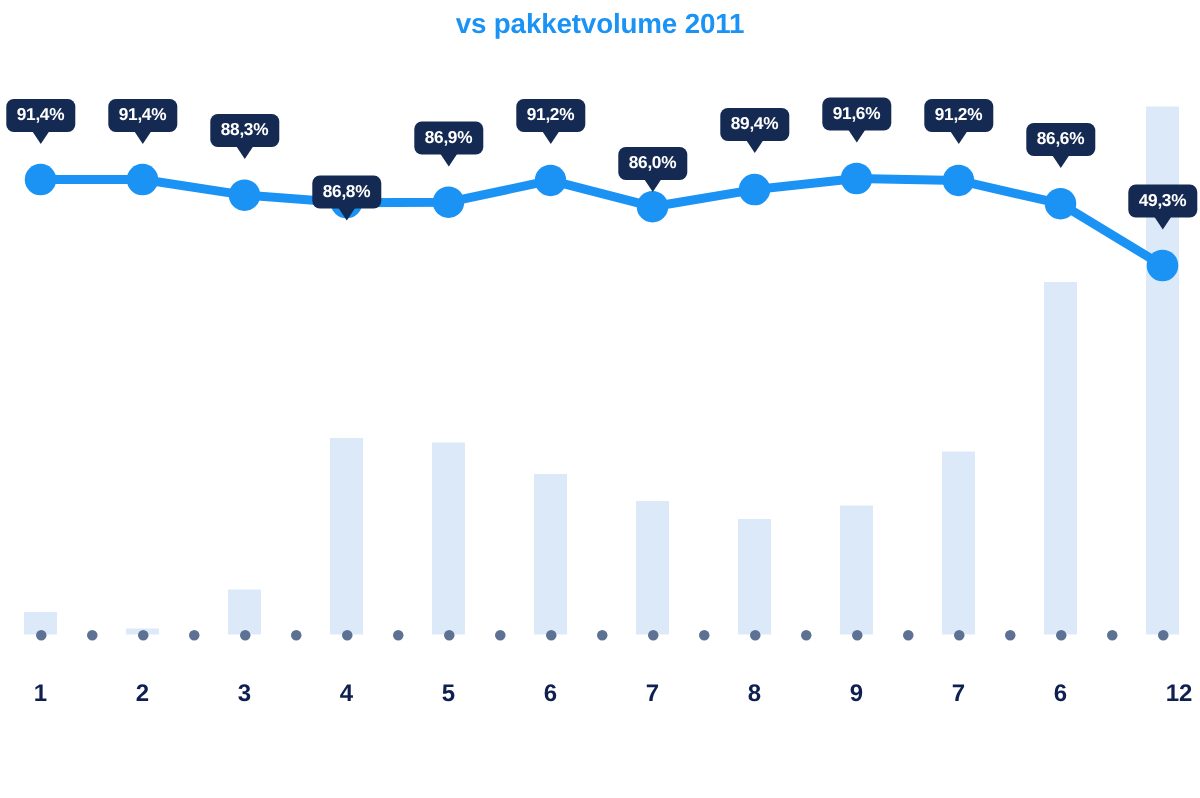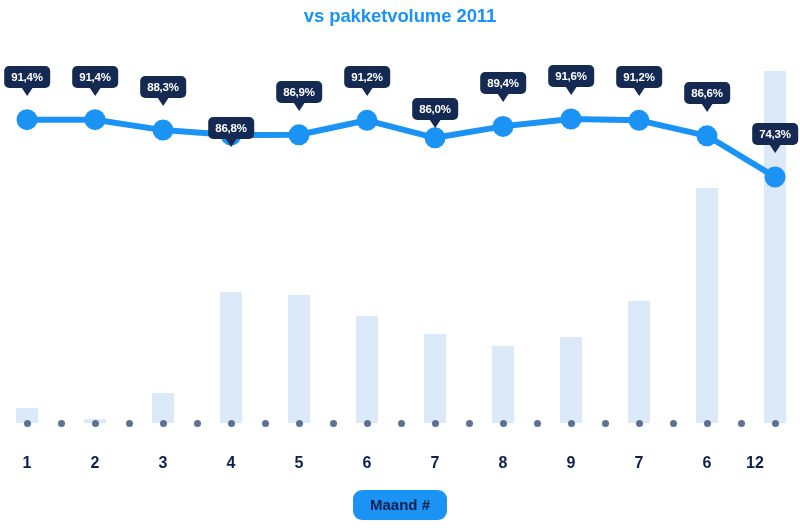--- a/index.html
+++ b/index.html
@@ -172,36 +172,33 @@
         <div class="tip" style="left: 95px; top: 65.6705px;">91,4%</div>
         <div class="tip" style="left: 163px; top: 76.0636px;">88,3%</div>
         <div class="tip" style="left: 231px; top: 97px; margin-top: 20px;">86,8%</div>
         <div class="tip" style="left: 299px; top: 80.7572px;">86,9%</div>
         <div class="tip" style="left: 367px; top: 66.341px;">91,2%</div>
         <div class="tip" style="left: 435px; top: 83.7746px; margin-top: 14px;">86,0%</div>
         <div class="tip" style="left: 503px; top: 72.3757px;">89,4%</div>
         <div class="tip" style="left: 571px; top: 65px;">91,6%</div>
         <div class="tip" style="left: 639px; top: 66.341px;">91,2%</div>
         <div class="tip" style="left: 707px; top: 81.763px;">86,6%</div>
-        <div class="tip" style="left: 775px; top: 123px;">74,3%</div>
+        <div class="tip" style="left: 775px; top: 123px;">49,3%</div>
       </div>
   </div>
 
   <div class="xaxis" id="xaxis">
       <div class="xtick" style="left: 27px;">1</div>
       <div class="xtick" style="left: 95px;">2</div>
       <div class="xtick" style="left: 163px;">3</div>
       <div class="xtick" style="left: 231px;">4</div>
       <div class="xtick" style="left: 299px;">5</div>
       <div class="xtick" style="left: 367px;">6</div>
       <div class="xtick" style="left: 435px;">7</div>
       <div class="xtick" style="left: 503px;">8</div>
       <div class="xtick" style="left: 571px;">9</div>
       <div class="xtick" style="left: 639px;">7</div>
       <div class="xtick" style="left: 707px;">6</div>
-      <div class="xtick" style="left: 755px;">12</div>
+      <div class="xtick" style="left: 786px;">12</div>
     </div>
 
-  <div class="axis-title-wrap">
-    <div class="axis-title">Maand #</div>
-  </div>
 
 </div>
 
 </body></html>

